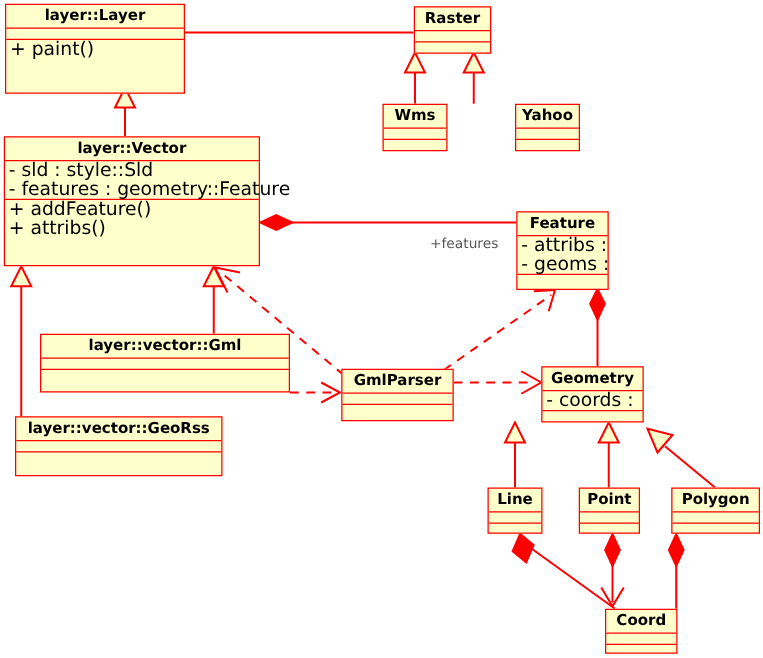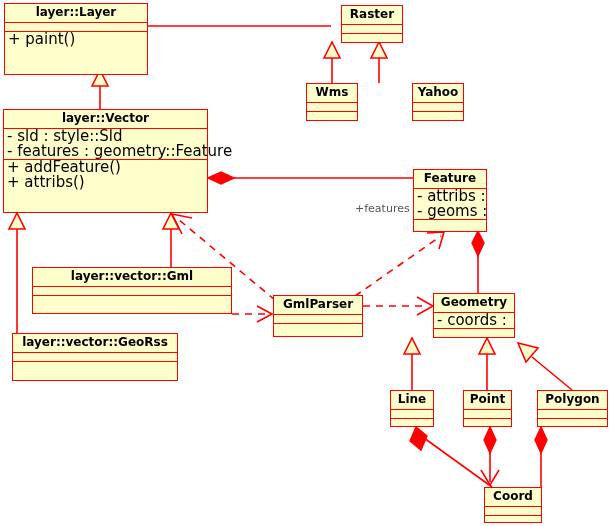--- a/index.html
+++ b/index.html
@@ -168,21 +168,21 @@
   </svg>
 
   <div class="uml-class" style="left:4px; top:3px; width:144px; height:72px;">
     <div class="uml-name">layer::Layer</div>
     <div class="uml-compartment empty"></div>
     <div class="uml-compartment">
       <div>+ paint()</div>
     </div>
   </div>
 
-  <div class="uml-class" style="left:331px; top:5px; width:62px; height:38px;margin-left:10px;">
+  <div class="uml-class" style="left:331px; top:5px; width:62px; height:38px;">
     <div class="uml-name">Raster</div>
     <div class="uml-compartment empty"></div>
     <div class="uml-compartment empty"></div>
   </div>
 
   <div class="uml-class" style="left:306px; top:83px; width:52px; height:38px;">
     <div class="uml-name">Wms</div>
     <div class="uml-compartment empty"></div>
     <div class="uml-compartment empty"></div>
   </div>
@@ -257,15 +257,15 @@
     <div class="uml-compartment empty"></div>
     <div class="uml-compartment empty"></div>
   </div>
 
   <div class="uml-class" style="left:484px; top:487px; width:58px; height:36px;">
     <div class="uml-name">Coord</div>
     <div class="uml-compartment empty"></div>
     <div class="uml-compartment empty"></div>
   </div>
 
-  <div class="edge-label" style="left:344px; top:202px;margin-left:11px;">+features</div>
+  <div class="edge-label" style="left:344px; top:188px;">+features</div>
 
 </div>
 
 </body></html>

